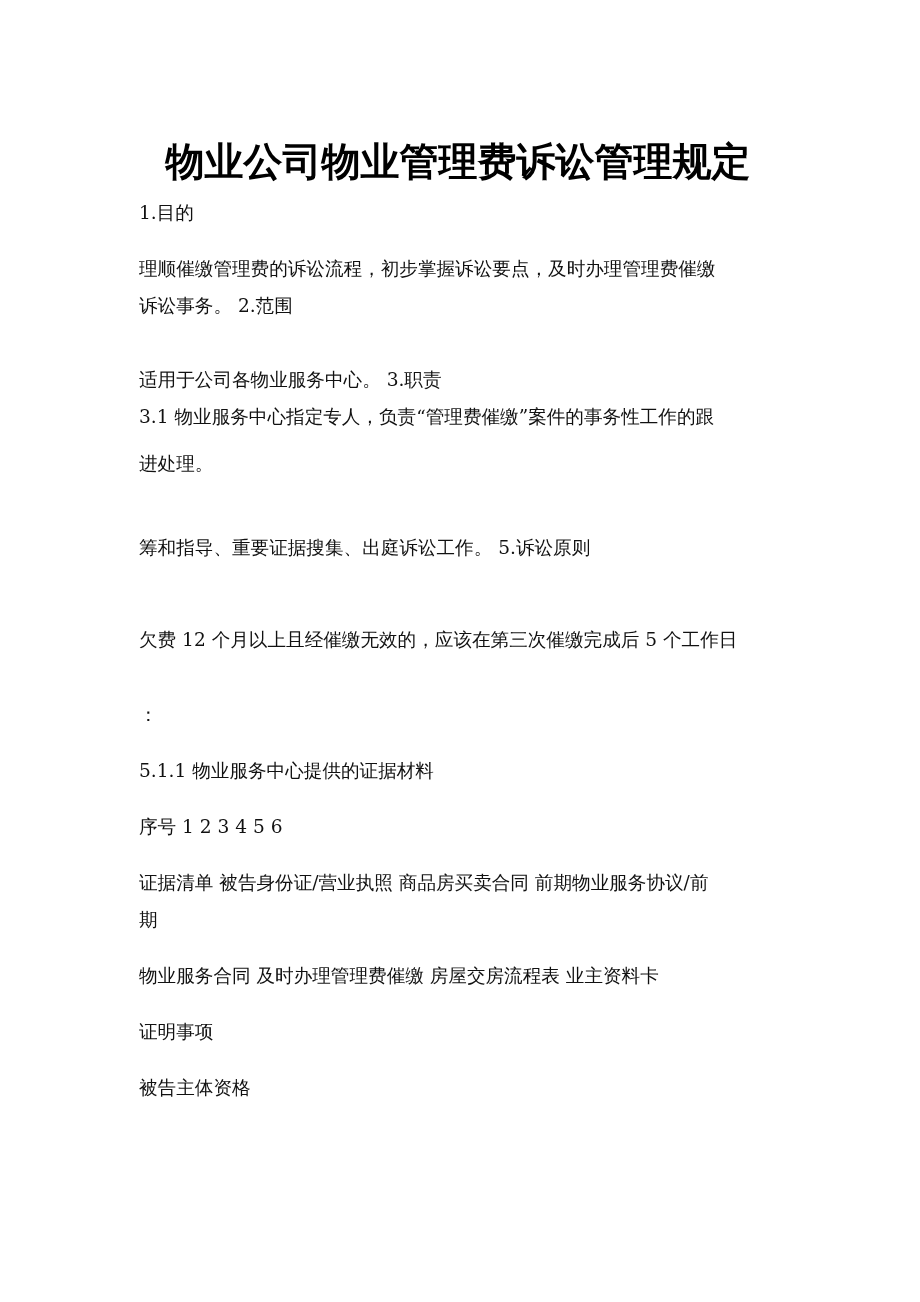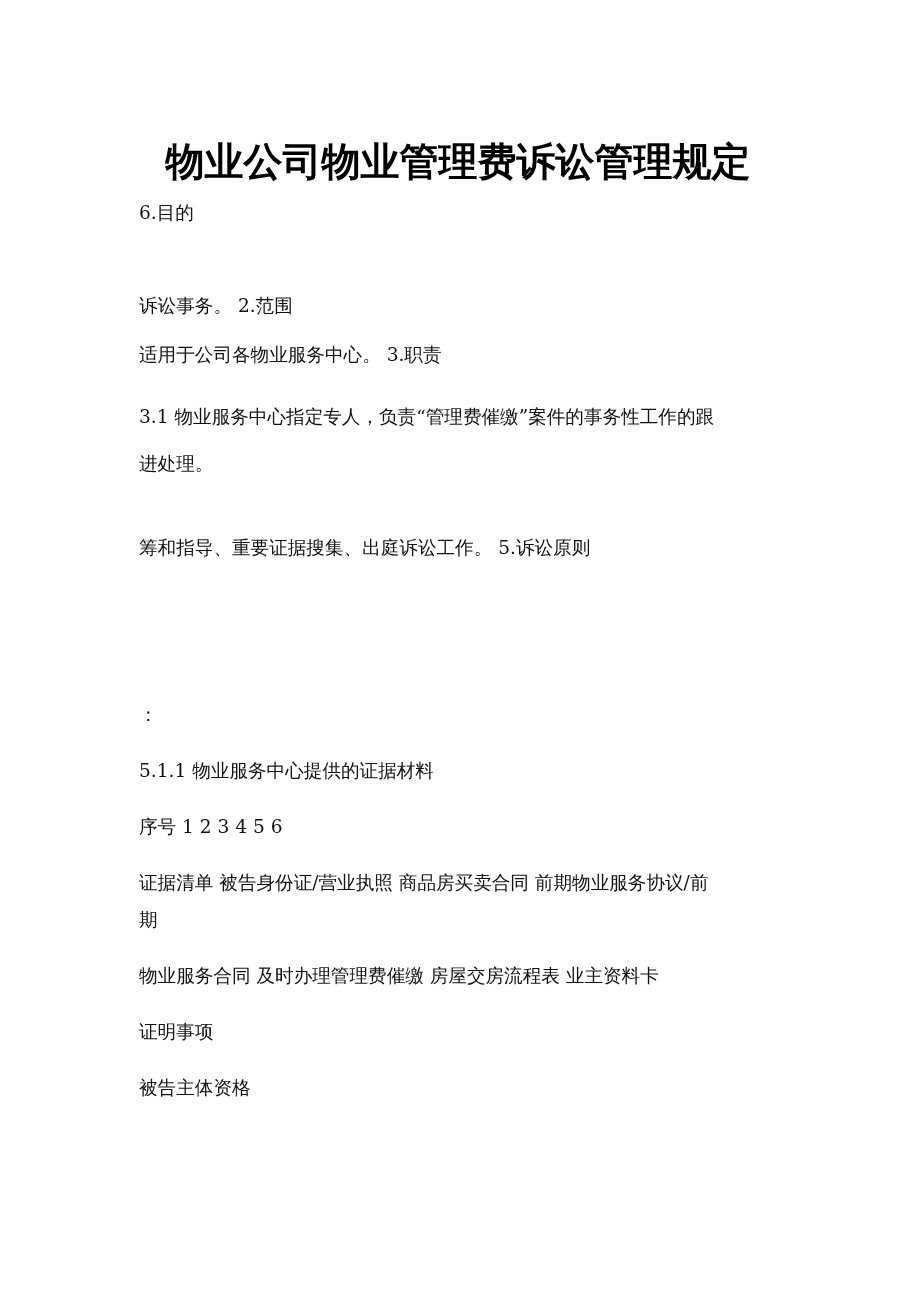--- a/index.html
+++ b/index.html
@@ -44,26 +44,28 @@
       white-space: nowrap;
       color: #111111;
     }
   </style>
 </head>
 <body>
 
 <div class="page">
   <h1 class="title">物业公司物业管理费诉讼管理规定</h1>
 
-  <div class="line" style="top:200px">6.目的</div>
+  <div class="line" style="top:200px">1.目的</div>
+  <div class="line" style="top:256px">理顺催缴管理费的诉讼流程，初步掌握诉讼要点，及时办理管理费催缴</div>
   <div class="line" style="top:293px">诉讼事务。 2.范围</div>
-  <div class="line" style="top:342px">适用于公司各物业服务中心。 3.职责</div>
+  <div class="line" style="top:367px">适用于公司各物业服务中心。 3.职责</div>
   <div class="line" style="top:404px">3.1 物业服务中心指定专人，负责“管理费催缴”案件的事务性工作的跟</div>
   <div class="line" style="top:451px">进处理。</div>
   <div class="line" style="top:535px">筹和指导、重要证据搜集、出庭诉讼工作。 5.诉讼原则</div>
+  <div class="line" style="top:627px">欠费 12 个月以上且经催缴无效的，应该在第三次催缴完成后 5 个工作日</div>
   <div class="line" style="top:702px">：</div>
   <div class="line" style="top:758px">5.1.1 物业服务中心提供的证据材料</div>
   <div class="line" style="top:814px">序号 1 2 3 4 5 6</div>
   <div class="line" style="top:870px">证据清单 被告身份证/营业执照 商品房买卖合同 前期物业服务协议/前</div>
   <div class="line" style="top:907px">期</div>
   <div class="line" style="top:963px">物业服务合同 及时办理管理费催缴 房屋交房流程表 业主资料卡</div>
   <div class="line" style="top:1019px">证明事项</div>
   <div class="line" style="top:1075px">被告主体资格</div>
 </div>
 

